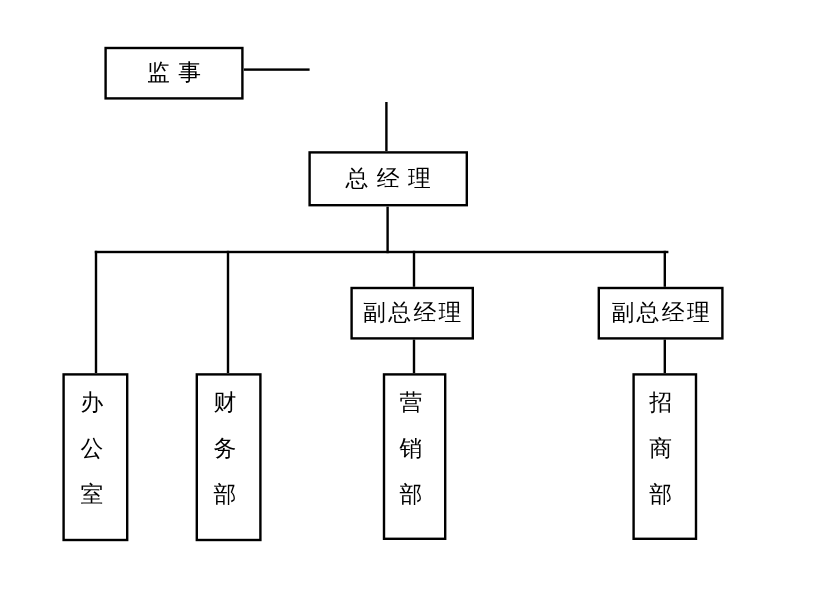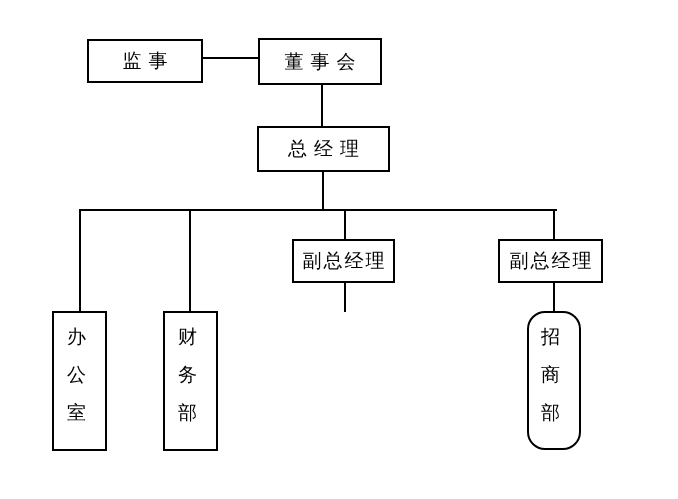--- a/index.html
+++ b/index.html
@@ -56,28 +56,28 @@
   <div class="line" style="left:79px; top:209px; width:478px; height:2px;"></div>
   <div class="line" style="left:79px; top:209px; width:2px; height:102px;"></div>
   <div class="line" style="left:189px; top:209px; width:2px; height:102px;"></div>
   <div class="line" style="left:344px; top:209px; width:2px; height:31px;"></div>
   <div class="line" style="left:553px; top:209px; width:2px; height:31px;"></div>
   <div class="line" style="left:344px; top:282px; width:2px; height:30px;"></div>
   <div class="line" style="left:553px; top:282px; width:2px; height:30px;"></div>
 
   <div class="node h-text" style="left:87px; top:39px; width:116px; height:44px;">监事</div>
 
-  <div class="node h-text" style="left:258px; top:38px; width:124px; height:47px;">董事会</div>
 
   <div class="node h-text" style="left:257px; top:126px; width:133px; height:46px;font-family:Liberation Mono, monospace;">总经理</div>
 
   <div class="node h-text" style="left:292px; top:239px; width:103px; height:44px; letter-spacing:2px; text-indent:2px;">副总经理</div>
 
   <div class="node h-text" style="left:498px; top:239px; width:105px; height:44px; letter-spacing:2px; text-indent:2px;">副总经理</div>
 
   <div class="node v-text" style="left:52px; top:311px; width:55px; height:140px;">办公室</div>
 
   <div class="node v-text" style="left:163px; top:311px; width:55px; height:140px;">财务部</div>
 
+  <div class="node v-text" style="left:319px; top:311px; width:53px; height:139px; padding-left:12px; padding-right:12px;">营销部</div>
 
-  <div class="node v-text" style="left:527px; top:311px; width:54px; height:139px; padding-left:12px; padding-right:15px;border-radius:18px;">招商部</div>
+  <div class="node v-text" style="left:527px; top:311px; width:54px; height:139px; padding-left:12px; padding-right:15px;">招商部</div>
 
 </div>
 
 </body></html>

